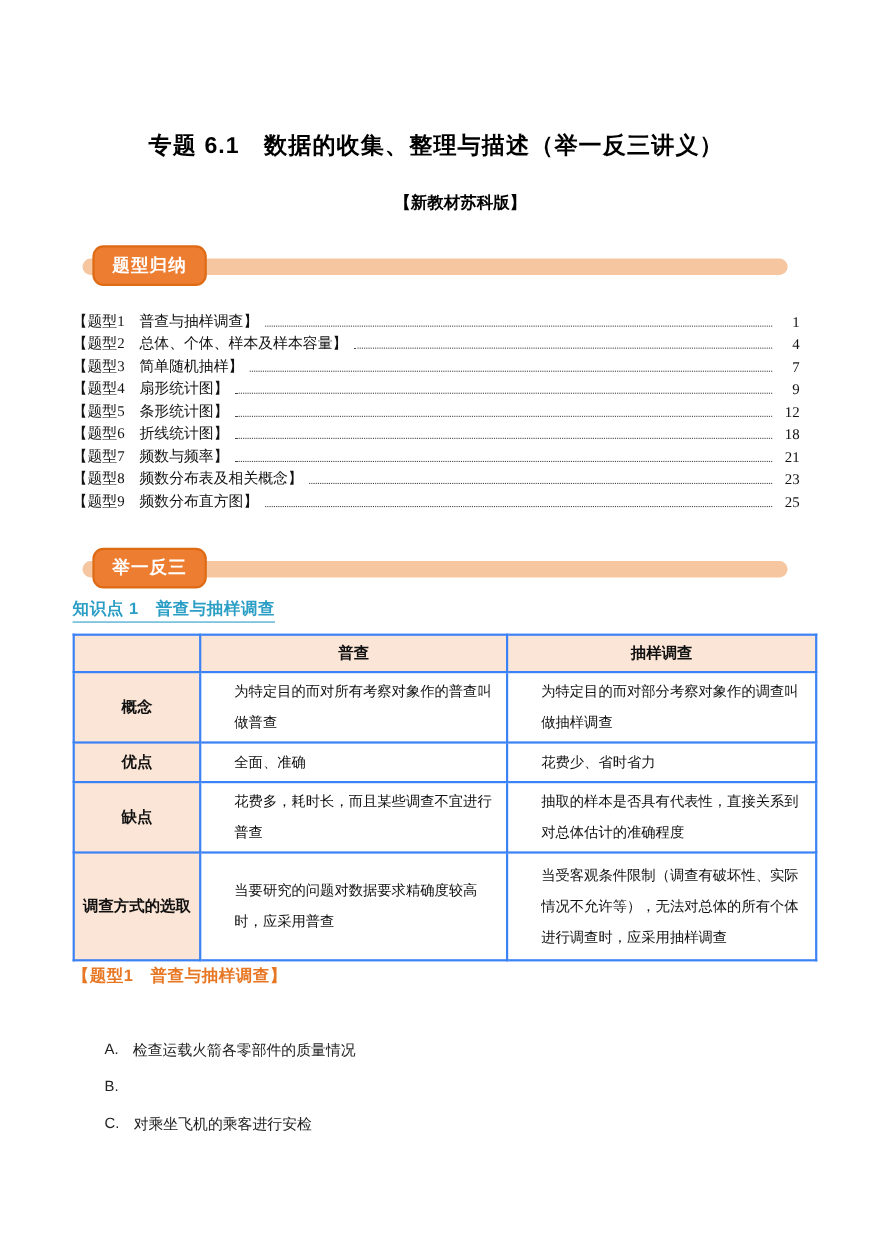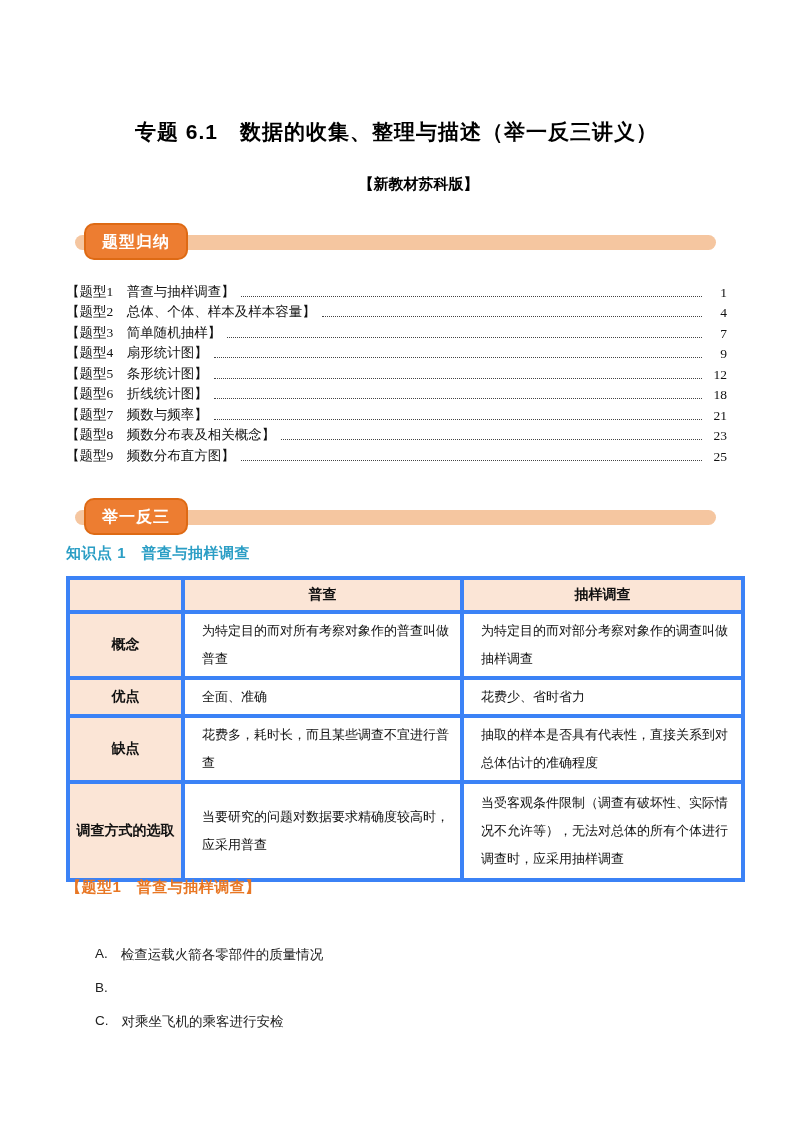--- a/index.html
+++ b/index.html
@@ -33,41 +33,41 @@
   }
   .toc { position:absolute; top:280px; left:66px; width:661px; }
   .toc-row { display:flex; align-items:flex-end; height:20.5px; font-size:13.5px; }
   .toc-label { white-space:nowrap; }
   .toc-dots { flex:1; border-bottom:1.6px dotted #444; margin:0 3px 4px 6px; }
   .toc-page { min-width:22px; text-align:right; white-space:nowrap; }
   .kp-heading {
     position:absolute; top:544px; left:66px;
     font-family:"Liberation Sans","DejaVu Sans",sans-serif;
     font-size:15px; font-weight:bold; color:#2B9EC5;
-    border-bottom:1.5px solid #2B9EC5; padding-bottom:16px; letter-spacing:0.5px;
+    border-bottom:1.5px solid #2B9EC5; padding-bottom:2px; letter-spacing:0.5px;
   }
   table.cmp {
     position:absolute; top:576px; left:66px; width:675px;
     border-collapse:collapse; table-layout:fixed; font-size:13px;
   }
-  table.cmp td, table.cmp th { border:4px solid #3b82f6; vertical-align:middle; }
+  table.cmp td, table.cmp th { border:2px solid #3b82f6; vertical-align:middle; }
   table.cmp .c0 { width:115px; }
   table.cmp .c1 { width:279px; }
   table.cmp .c2 { width:281px; }
   .cell-head {
     background:#FBE5D6; text-align:center;
     font-family:"Liberation Sans","DejaVu Sans",sans-serif;
     font-weight:bold; font-size:14px;
   }
   .cell-label {
     background:#FBE5D6; text-align:center;
     font-family:"Liberation Sans","DejaVu Sans",sans-serif;
     font-weight:bold; font-size:14px;
   }
-  .cell-body { padding:3px 10px 3px 17px; line-height:2.15; text-align:left; }
+  .cell-body { padding:3px 10px 3px 30px; line-height:2.15; text-align:left; }
   tr.r-head { height:34px; }
   tr.r-2l { height:64px; }
   tr.r-1l { height:36px;margin-top:44px; }
   tr.r-3l { height:98px; }
   .type-heading {
     position:absolute; top:878px; left:66px;
     font-family:"Liberation Sans","DejaVu Sans",sans-serif;
     font-size:15px; font-weight:bold; color:#E87724; letter-spacing:0.5px;
   }
   .example-stem {

